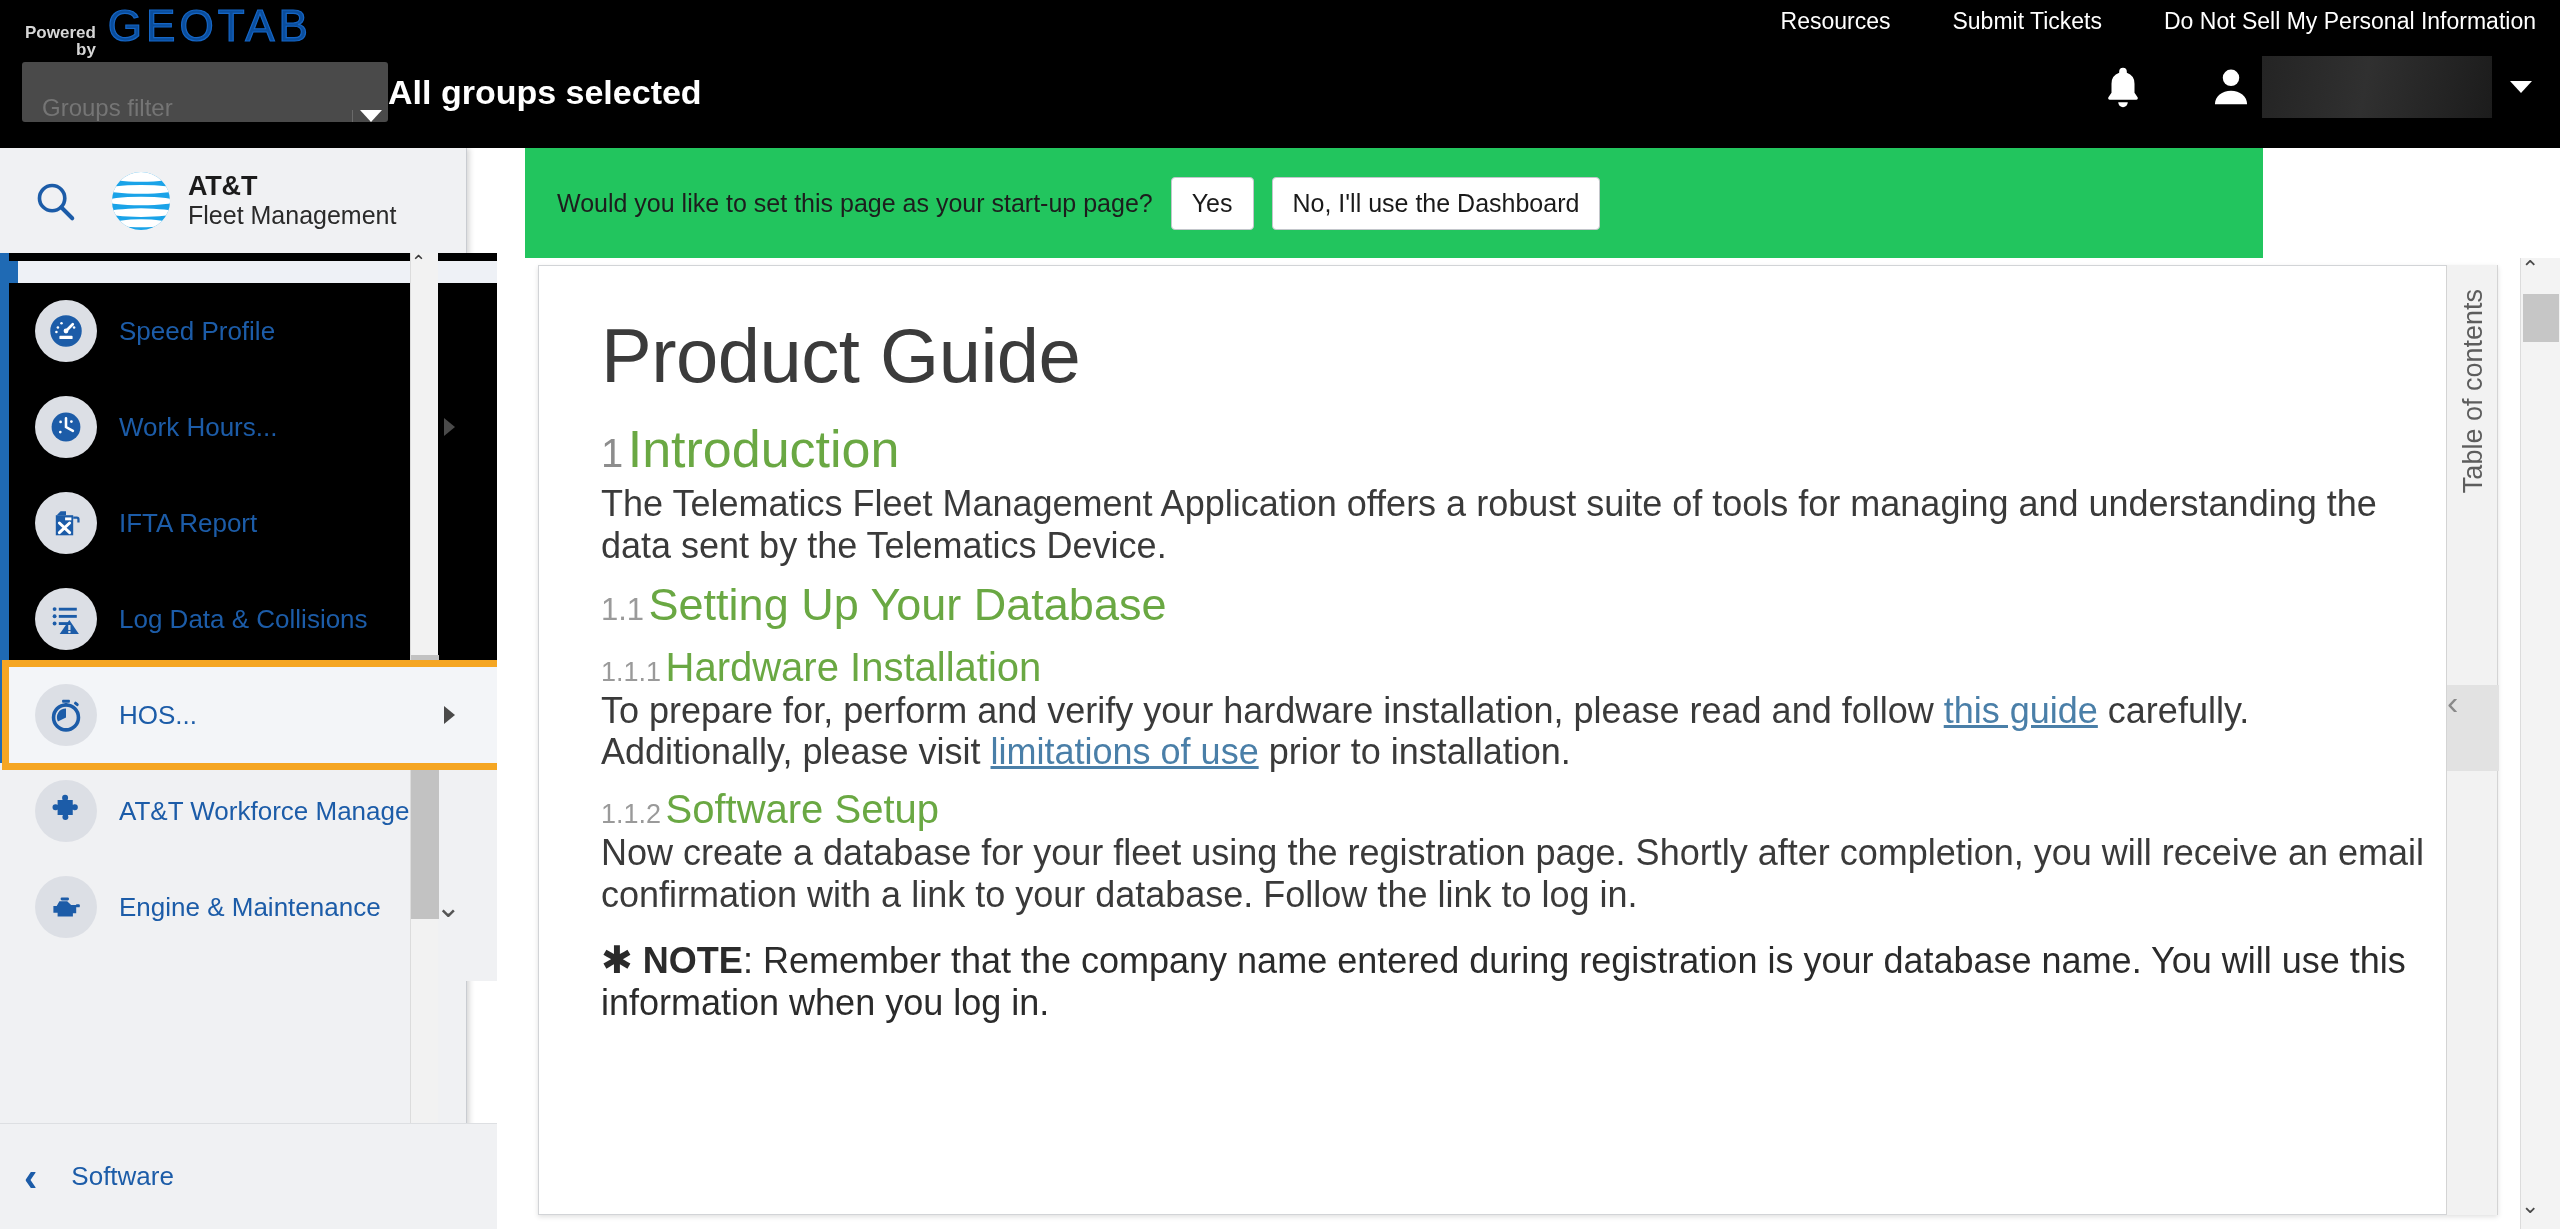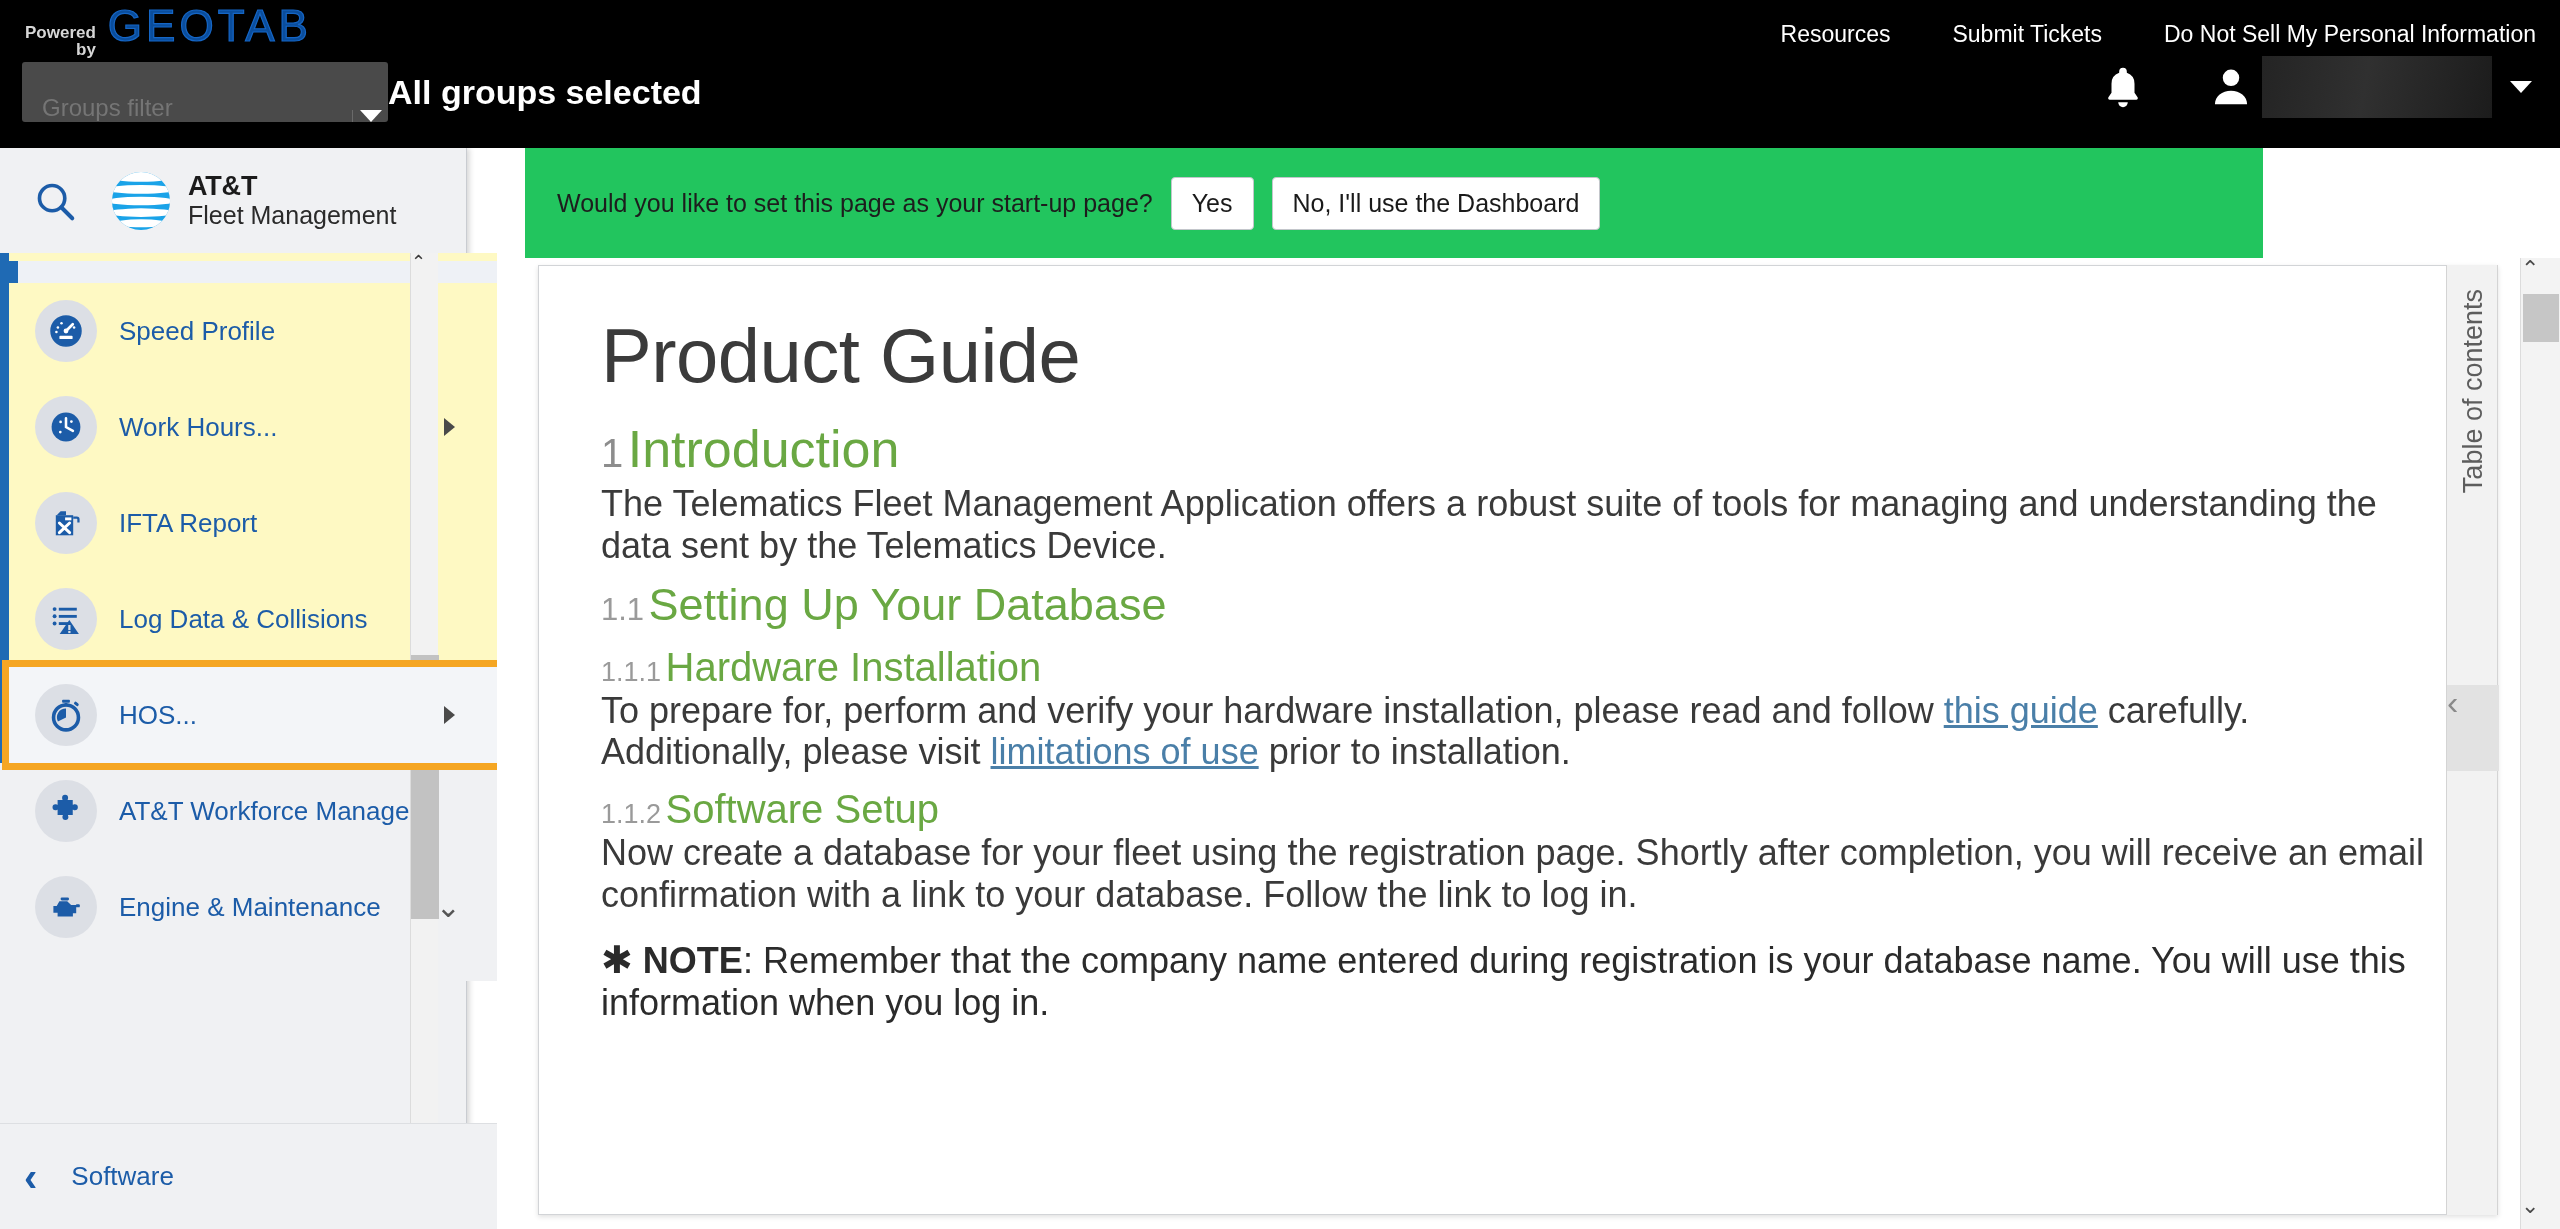--- a/index.html
+++ b/index.html
@@ -27,21 +27,21 @@
     color: #d6d6d6; margin-top: 20px; margin-right: 12px;
   }
   .geotab-word {
     font-family: "Liberation Sans", sans-serif;
     font-size: 44px; letter-spacing: 4px;
     color: #0a4d9c; font-weight: 400;
     -webkit-text-stroke: 1.2px #1566c6;
     line-height: 44px;
   }
   .topnav {
-    position: absolute; right: 24px; top: 21px;
+    position: absolute; right: 24px; top: 8px;
     display: flex; align-items: center; gap: 62px;
   }
   .topnav a {
     color: #ffffff; font-size: 23px;
     text-decoration: none; white-space: nowrap;
   }
   .groups-filter-wrap {
     position: absolute; left: 22px; top: 62px;
     display: flex; align-items: center;
   }
@@ -110,21 +110,21 @@
   .brand-line1 { font-size: 27px; font-weight: bold; color: #1b1b1b; letter-spacing: -0.2px;}
   .brand-line2 { font-size: 25px; color: #2a2a2a; }
 
   .sidebar-scrollarea {
     position: absolute; left: 0; top: 105px;
     width: 497px; height: 970px;
     overflow: hidden;
   }
   .menu-group {
     position: relative;
-    background: #fef9c3;
+    background: #000000;
     border-left: 9px solid #1f6ab4;
     padding-top: 8px;
   }
   .menu-item {
     display: flex; align-items: center;
     height: 96px; padding-left: 26px;
     position: relative;
   }
   .menu-item.plain { border-left: 9px solid transparent; background: #f0f1f3; }
   .mi-icon {

